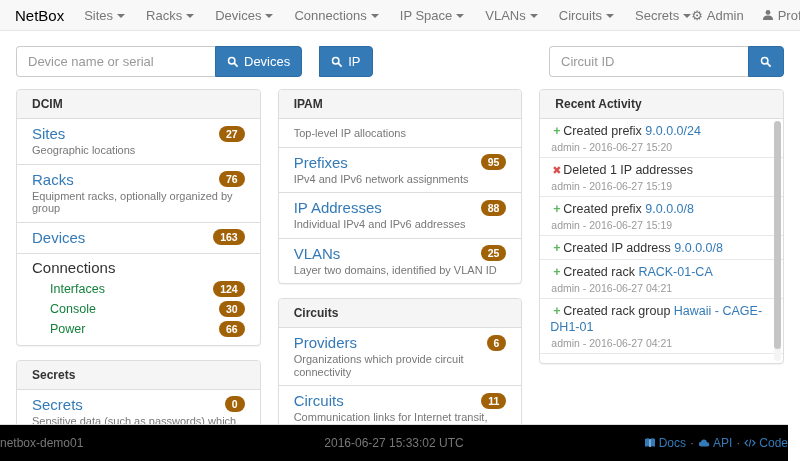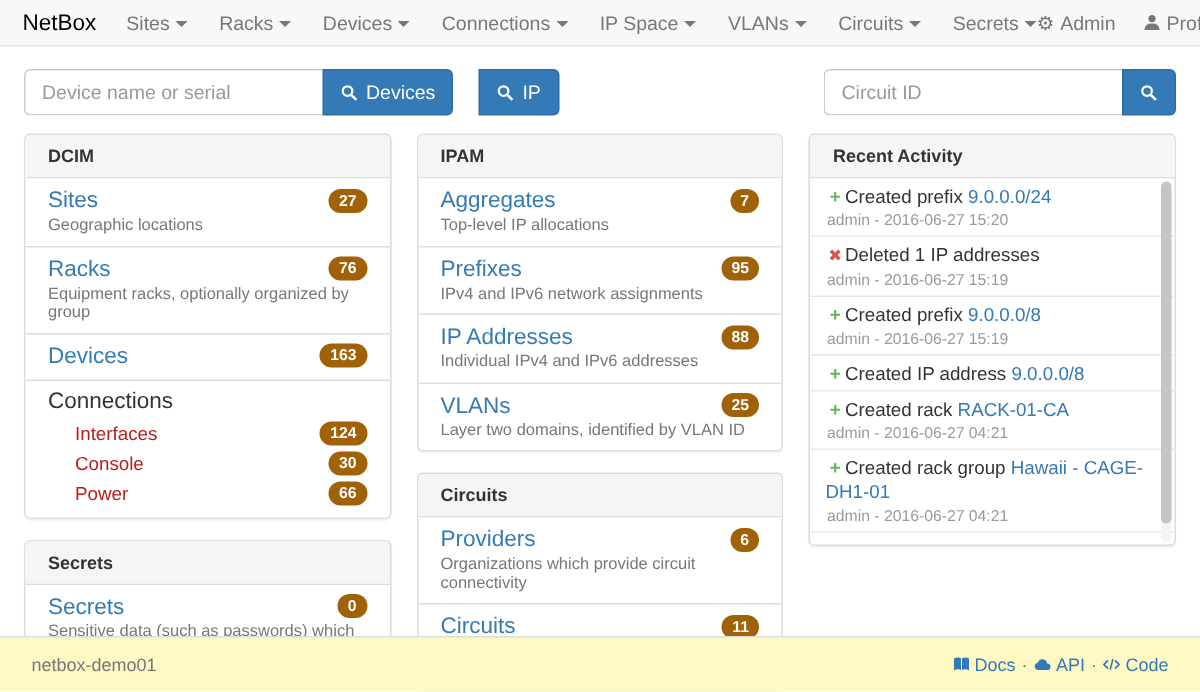--- a/index.html
+++ b/index.html
@@ -64,21 +64,21 @@
     padding: 2px 7px; border-radius: 10px; line-height: 12px; flex: none;
   }
   .pdesc { font-size: 11px; line-height: 12.5px; color: #777; margin-top: 2px; }
 
   .conn { padding: 5px 15px 6px 15px; }
   .conn-title { font-size: 15px; color: #333; line-height: 18px; margin-bottom: 2px; }
   .citem {
     display: flex; justify-content: space-between; align-items: center;
     padding: 2px 0 2px 18px; font-size: 12.5px; line-height: 14px;
   }
-  .citem a { color: #b91c1c; }
+  .citem a { color: #15803d; }
 
   
   .alist { position: relative; height: 244px; overflow: hidden; }
   .arow { padding: 4px 16px 3px 10px; border-bottom: 1px solid #e8e8e8; }
   .aline { font-size: 12.5px; line-height: 16px; color: #333; }
   .aicon { display: inline-block; width: 13px; text-align: center; }
   .ic-plus::before  { content: "+"; color: #5cb85c; font-weight: bold; }
   .ic-remove::before{ content: "\2716"; color: #d9534f; font-size: 11px; }
   .aobj { color: #337ab7; }
   .ameta { font-size: 10.5px; line-height: 12px; color: #9a9a9a; margin: 2px 0 1px 1px; }
@@ -86,23 +86,23 @@
     position: absolute; top: 2px; right: 2px; width: 7px; height: 240px;
     background: #f4f4f4; border-radius: 4px;
   }
   .sb-thumb {
     position: absolute; top: 0; right: 0; width: 7px; height: 95%;
     background: #c5c5c5; border-radius: 4px; cursor: grab;
   }
 
   
   .footer {
-    position: absolute; left: 0; right: 0; bottom: 0; height: 37px;
-    background: #fef9c3; border-top: 1px solid #ddd; z-index: 5;
-    display: flex; align-items: center; padding: 0 21px;
+    position: absolute; left: 0; right: 12px; bottom: 0; height: 37px;
+    background: #000000; border-top: 1px solid #ddd; z-index: 5;
+    display: flex; align-items: center; padding: 0 0;
     font-size: 12px; color: #777;
   }
   .foot-center {
     position: absolute; left: 0; right: 0; text-align: center; pointer-events: none;
   }
   .foot-right { margin-left: auto; display: flex; align-items: center; gap: 4px; }
   .foot-link { color: #337ab7; display: flex; align-items: center; gap: 3px; }
   .foot-sep { color: #777; }
   .f-ic { width: 12px; height: 12px; }
 </style>
@@ -235,24 +235,20 @@
         </div>
     </section>
   </div>
 
   <div class="col">
     <section class="panel">
       <header class="phead">IPAM</header>
       <div>
 
           <div class="pitem">
-            <div class="pitem-top">
-              <a class="plink">Aggregates</a>
-              <span class="badge">7</span>
-            </div>
             <div class="pdesc">Top-level IP allocations</div>
           </div>
 
           <div class="pitem">
             <div class="pitem-top">
               <a class="plink">Prefixes</a>
               <span class="badge">95</span>
             </div>
             <div class="pdesc">IPv4 and IPv6 network assignments</div>
           </div>
@@ -355,20 +351,21 @@
         <div class="sb-track">
           <div class="sb-thumb"></div>
         </div>
       </div>
     </section>
   </div>
 </div>
 
 <footer class="footer">
   <span>netbox-demo01</span>
+  <span class="foot-center">2016-06-27 15:33:02 UTC</span>
   <div class="foot-right">
     <a class="foot-link">
       <svg class="f-ic" viewBox="0 0 12 12">
           <path d="M1 2 C2.8 1.1 4.6 1.1 6 2.2 C7.4 1.1 9.2 1.1 11 2 V9.8 C9.2 9 7.4 9 6 10.1 C4.6 9 2.8 9 1 9.8 Z" fill="#337ab7"></path>
           <line x1="6" y1="2.2" x2="6" y2="10.1" stroke="#fff" stroke-width="0.7"></line>
         </svg>
       <span>Docs</span>
     </a>
     <span class="foot-sep">·</span>
     <a class="foot-link">

